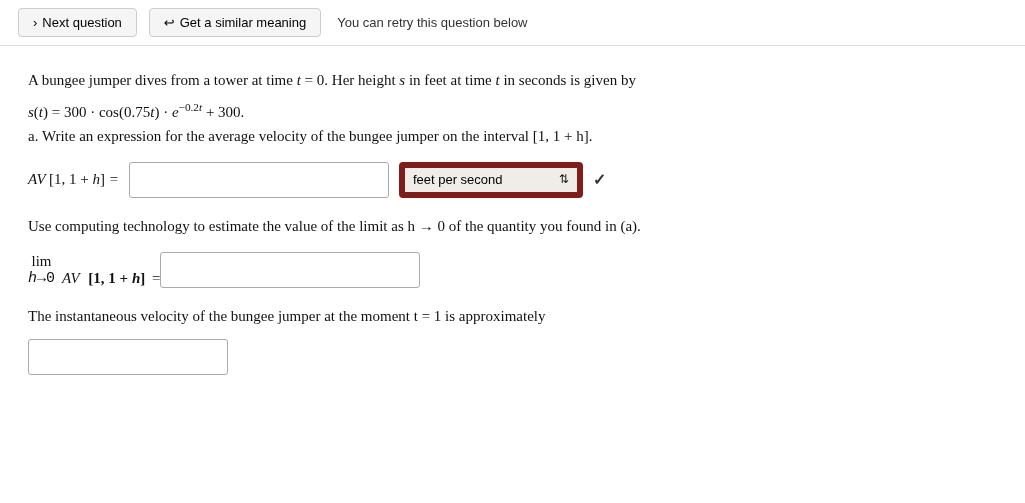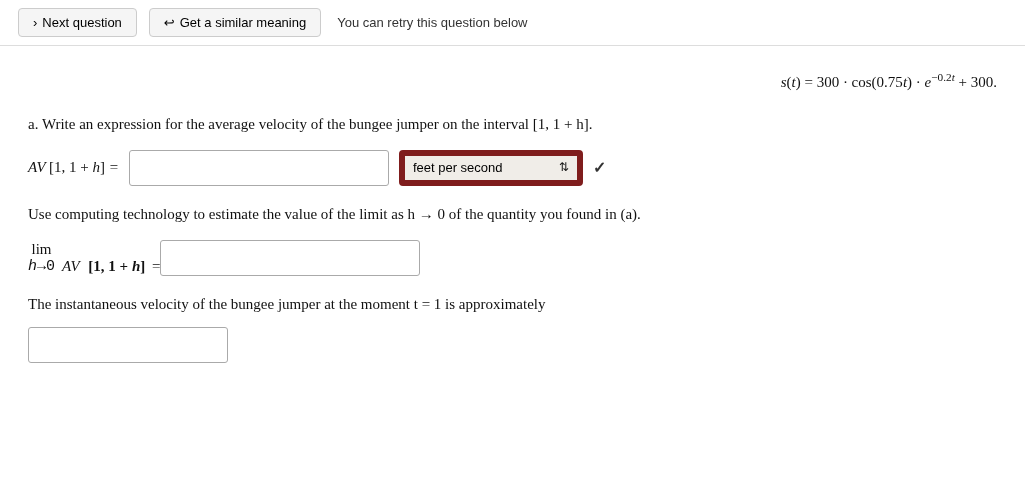--- a/index.html
+++ b/index.html
@@ -52,22 +52,20 @@
 
     .problem-text {
       font-size: 15px;
       line-height: 1.6;
       margin-bottom: 6px;
     }
 
     .formula-line {
       font-size: 15px;
       line-height: 1.6;
-      margin-bottom: 18px;
-      text-align: right;
     }
 
     .part-label {
       font-size: 15px;
       line-height: 1.7;
       margin-bottom: 12px;
     }
 
     .answer-row {
       display: flex;
@@ -190,20 +188,23 @@
   </button>
   <button class="top-bar-btn similar-btn">
     <span>↩</span>
     <span>Get a similar meaning</span>
   </button>
   <span class="retry-text">You can retry this question below</span>
 </div>
 
 <div class="content">
 
+  <p class="problem-text">
+    A bungee jumper dives from a tower at time <span class="mi">t</span> = 0. Her height <span class="mi">s</span> in feet at time <span class="mi">t</span> in seconds is given by
+  </p>
   <p class="formula-line">
     <span class="mi">s</span>(<span class="mi">t</span>) = 300 · cos(0.75<span class="mi">t</span>) · <span class="mi">e</span><sup>−0.2<span class="mi">t</span></sup> + 300.
   </p>
 
   <p class="part-label">a. Write an expression for the average velocity of the bungee jumper on the interval [1, 1 + h].</p>
 
   <div class="answer-row">
     <span class="answer-label">
       <span class="mi">AV</span> <span style="font-style:normal;">[1, 1 + <span class="mi">h</span>]</span> =
     </span>

